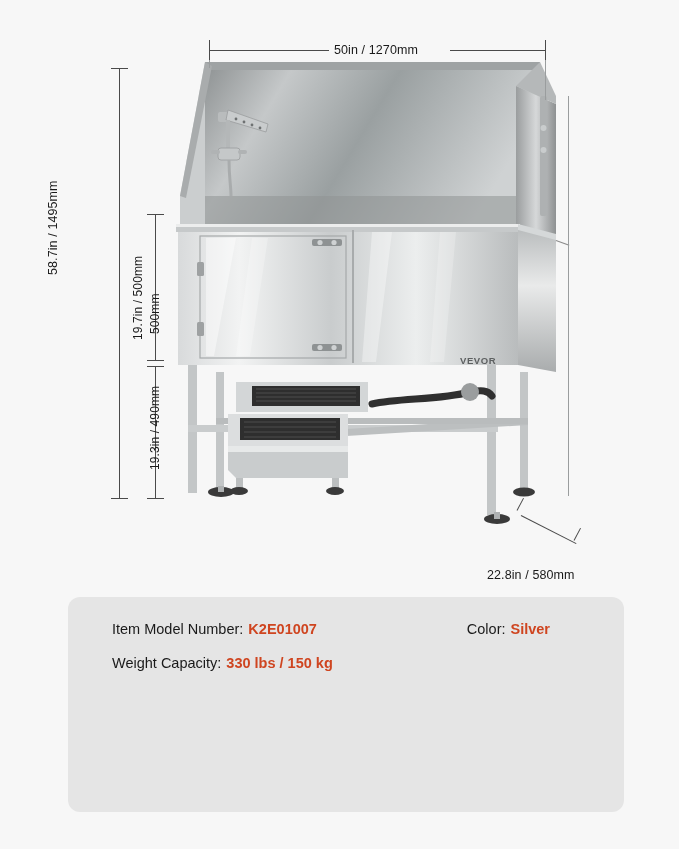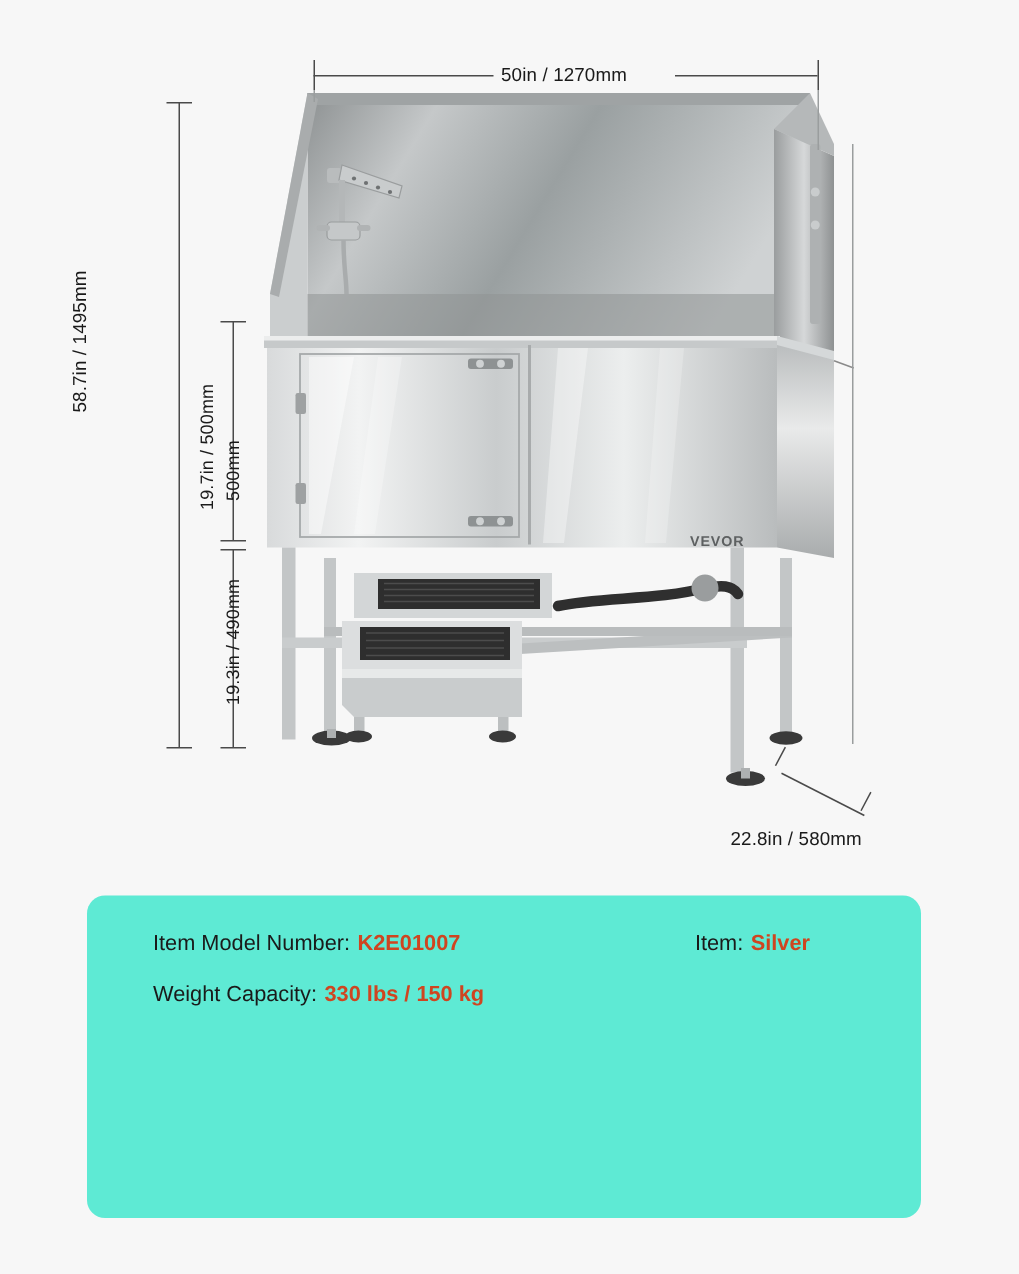--- a/index.html
+++ b/index.html
@@ -41,25 +41,25 @@
   .hline { height: 1px; }
   .vline { width: 1px; }
   .dline { position: absolute; background: #8a8a8a; height: 1px; }
 
   
   .product { position: absolute; left: 0; top: 0; width: 679px; height: 600px; }
 
   
   .card {
     position: absolute;
-    left: 58px;
+    left: 68px;
     top: 597px;
     width: 556px;
     height: 215px;
-    background: #5eead4;
+    background: #e5e5e5;
     border-radius: 12px;
   }
   .spec-rows {
     position: absolute;
     left: 44px;
     top: 24px;
     right: 22px;
   }
   .srow {
     display: flex;
@@ -255,31 +255,31 @@
     <div class="line vline" style="left:155px; top:366px; height:132px;"></div>
     <div class="line hline" style="left:147px; top:366px; width:17px;"></div>
     <div class="line hline" style="left:147px; top:498px; width:17px;"></div>
     <div class="dim-label vert" style="left:148px; top:470px; transform:rotate(-90deg); transform-origin:left top; font-size:12px;">19.3in / 490mm</div>
 
     <div class="dline" style="left:556px; top:240px; width:14px; transform:rotate(20deg); transform-origin:left center;"></div>
     <div class="line vline" style="left:568px; top:96px; height:400px; background:#9a9d9e;"></div>
     <div class="dline" style="left:521px; top:515px; width:62px; transform:rotate(27deg); transform-origin:left center; background:#4a4a4a;"></div>
     <div class="dline" style="left:517px; top:510px; width:14px; transform:rotate(-62deg); transform-origin:left center; background:#4a4a4a;"></div>
     <div class="dline" style="left:574px; top:540px; width:14px; transform:rotate(-62deg); transform-origin:left center; background:#4a4a4a;"></div>
-    <div class="dim-label" style="left:487px; top:552px; font-size:12.5px;text-align:center;">22.8in / 580mm</div>
+    <div class="dim-label" style="left:487px; top:568px; font-size:12.5px;text-align:center;">22.8in / 580mm</div>
   </div>
 
   <div class="card">
     <div class="spec-rows">
 
       <div class="srow">
         <span class="lab">Item Model Number:</span>
         <span class="val">K2E01007</span>
         <span class="right">
-          <span class="lab">Item:</span>
+          <span class="lab">Color:</span>
           <span class="val">Silver</span>
         </span>
       </div>
 
 
       <div class="srow">
         <span class="lab">Weight Capacity:</span>
         <span class="val">330 lbs / 150 kg</span>
       </div>
 

